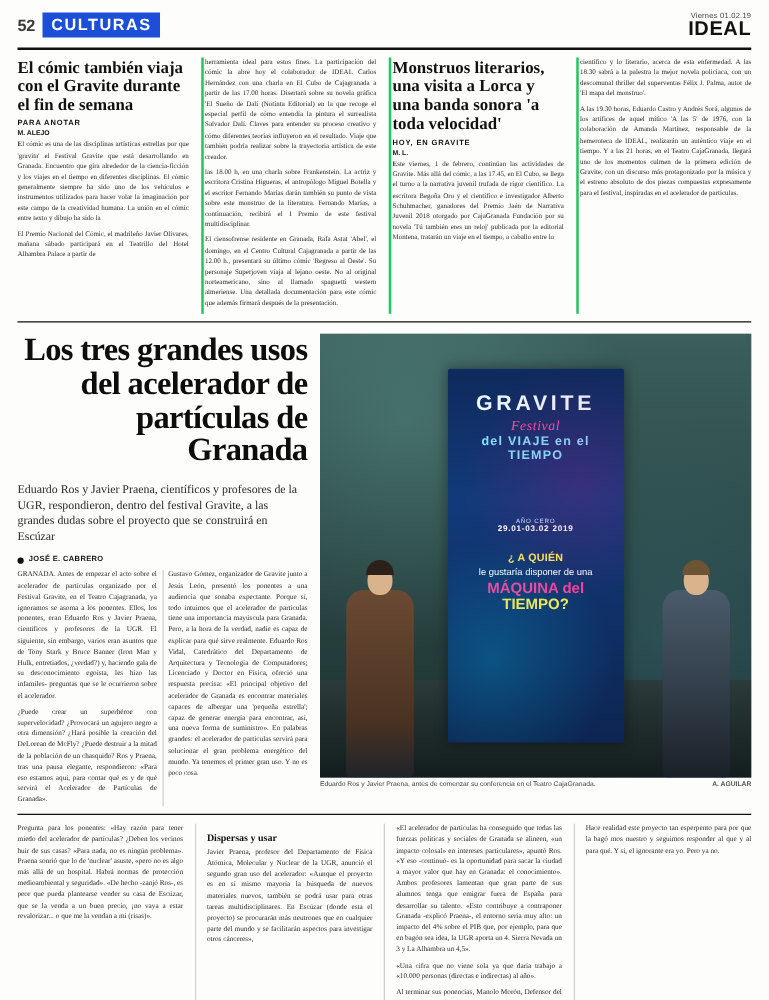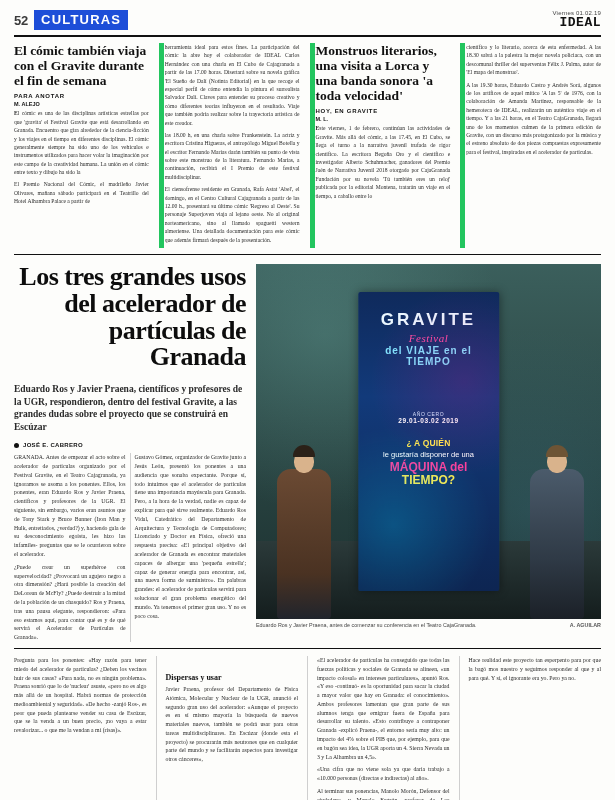--- a/index.html
+++ b/index.html
@@ -56,22 +56,22 @@
     text-align: right;
     line-height: 1.05;
   }
   .masthead-date {
     font-family: "Liberation Sans", sans-serif;
     font-size: 6px;
     color: #444;
     letter-spacing: 0.2px;
   }
   .masthead-brand {
-    font-family: Liberation Mono, monospace;
-    font-size: 13px;
+    font-family: Liberation Sans, sans-serif;
+    font-size: 16px;
     font-weight: bold;
     letter-spacing: 0.5px;
     color: #111;
   }
   .rule-thick {
     border-top: 2px solid #111;
     margin-top: 2px;
   }
   .rule-thin {
     border-top: 1px solid #111;
@@ -84,21 +84,21 @@
     gap: 10px;
     padding-top: 6px;
     padding-bottom: 5px;
     justify-content: center;
   }
   .col {
     flex: 1 1 0;
     min-width: 0;
   }
   .col-sep {
-    border-left: 5px solid #22c55e;
+    border-left: 2px solid #22c55e;
     padding-left: 1px;
   }
   .hl-a {
     font-family: "Liberation Serif", serif;
     font-weight: bold;
     font-size: 13.5px;
     line-height: 1.12;
     margin: 0 0 5px 0;
     color: #111;
   }
@@ -148,21 +148,20 @@
     margin: 0 0 12px 0;
     color: #0d0d0d;
     text-align: right;
   }
   .standfirst {
     font-family: "Liberation Serif", serif;
     font-size: 9.5px;
     line-height: 1.32;
     color: #2a2a2a;
     margin: 0 0 9px 0;
-    font-weight: bold;
   }
   .author-line {
     font-family: "Liberation Sans", sans-serif;
     font-size: 6px;
     font-weight: bold;
     letter-spacing: 0.3px;
     color: #111;
     display: flex;
     align-items: center;
     gap: 4px;
@@ -363,21 +362,21 @@
     font-weight: bold;
     font-size: 10.5px;
     line-height: 1.15;
     color: #111;
     margin: 0 0 5px 0;
   }
   .sub-head {
     font-family: "Liberation Serif", serif;
     font-weight: bold;
     font-size: 8px;
-    margin: 17px 0 3px 0;
+    margin: 7px 0 3px 0;
     color: #111;
   }
   .col-rule {
     border-left: 1px solid #cfcfcf;
     padding-left: 9px;
   }
 </style>
 </head>
 <body>
 

